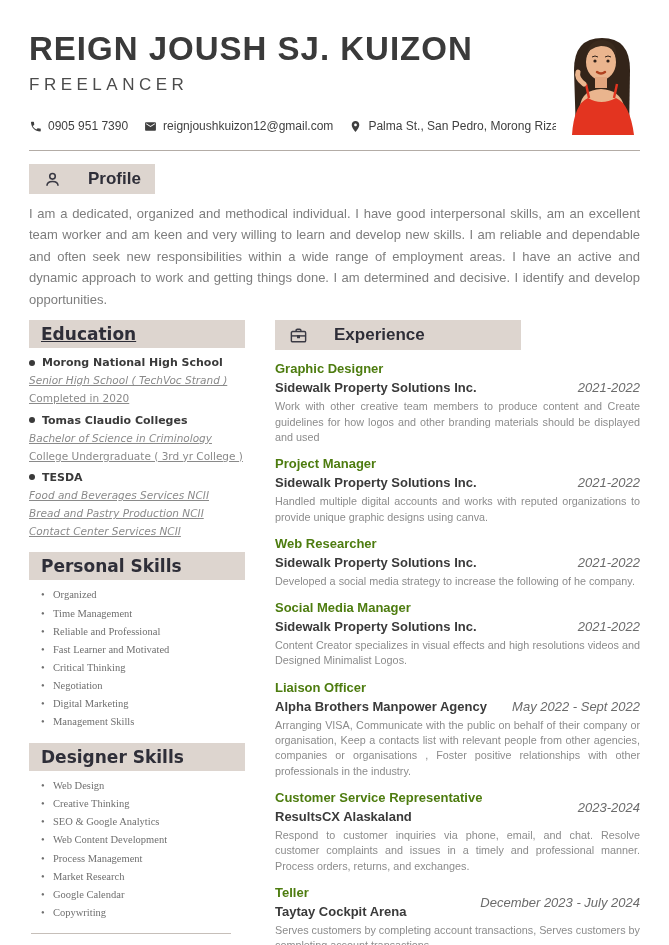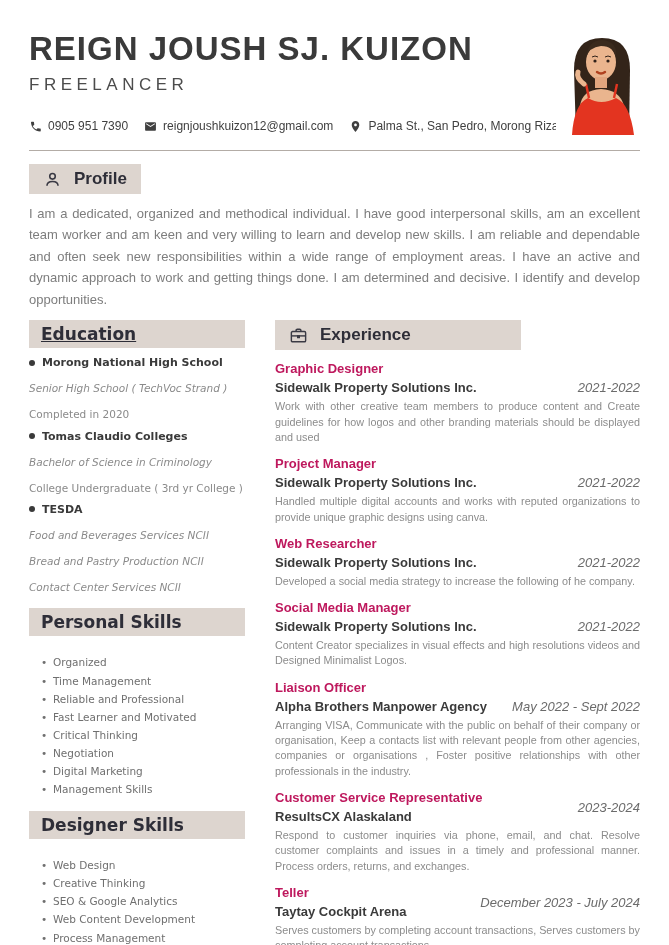--- a/index.html
+++ b/index.html
@@ -46,21 +46,21 @@
   .header-rule {
     border: none;
     border-top: 1.5px solid #b3aca6;
     margin-top: 17px;
   }
 
   
   .chip {
     display: inline-flex;
     align-items: center;
-    gap: 12px;
+    gap: 26px;
     background: #ddd5cf;
     padding: 5px 14px;
     font-weight: 700;
     font-size: 17px;
     color: #2e2e38;
   }
   .chip .icon-m { width: 19px; height: 19px; flex: none; }
   .chip-wide { min-width: 246px; }
 
   
@@ -91,41 +91,41 @@
   .edu-item { margin-top: 8px; }
   .edu-name {
     display: flex;
     align-items: center;
     gap: 7px;
     font-size: 11px;
     font-weight: 700;
     color: #3a3a3a;
   }
   .edu-bullet { width: 6px; height: 6px; border-radius: 50%; background: #3a3a3a; flex: none; }
-  .edu-line { font-size: 10.5px; color: #8a8a8a; margin-top: 12px; line-height: 1.35; }
+  .edu-line { font-size: 10.5px; color: #8a8a8a; margin-top: 4px; line-height: 1.35; text-decoration: underline; }
   .italic { font-style: italic; }
 
-  .skill-list { list-style: none; margin-top: 20px; padding-left: 12px; }
+  .skill-list { list-style: none; margin-top: 8px; padding-left: 12px; font-family: Liberation Serif, serif; }
   .skill-list li {
     position: relative;
     padding-left: 12px;
     font-size: 10.5px;
     color: #6f6f6f;
     margin-bottom: 4.5px;
     line-height: 1.3;
   }
   .skill-list li::before { content: "\2022"; position: absolute; left: 0; color: #6f6f6f; }
 
   .left-divider { border: none; border-top: 1px solid #c6bfb9; margin: 13px 14px 0 2px; }
 
   
   .job { margin-top: 11px; }
   .job-head { display: flex; justify-content: space-between; align-items: flex-end; gap: 10px; }
   .job-head.center { align-items: center; }
-  .job-title { font-size: 13px; font-weight: 700; color: #be185d; }
+  .job-title { font-size: 13px; font-weight: 700; color: #4d7c0f; }
   .job-company { font-size: 13px; font-weight: 700; color: #3a3a3a; margin-top: 4px; }
   .job-date { font-size: 13px; font-style: italic; color: #6b6b6b; white-space: nowrap; }
   .job-desc {
     font-size: 10.8px;
     color: #8c8c8c;
     line-height: 1.42;
     text-align: justify;
     margin-top: 4px;
   }
 </style>

